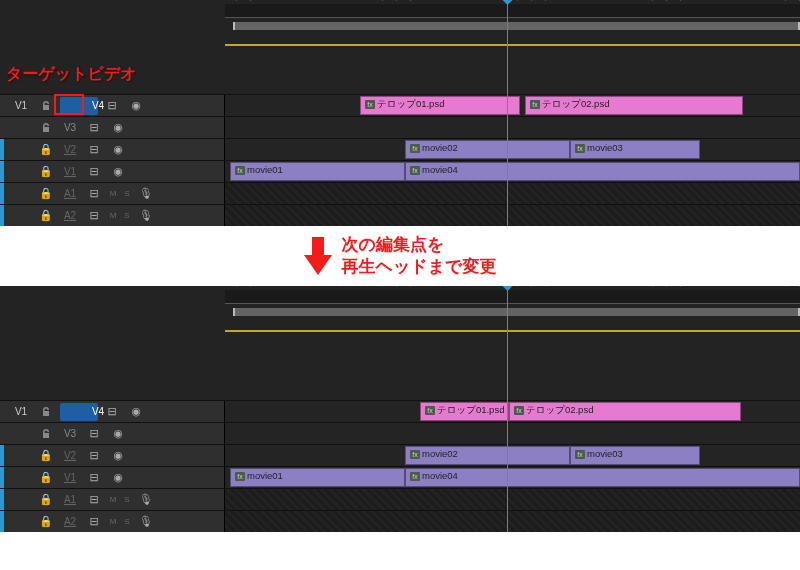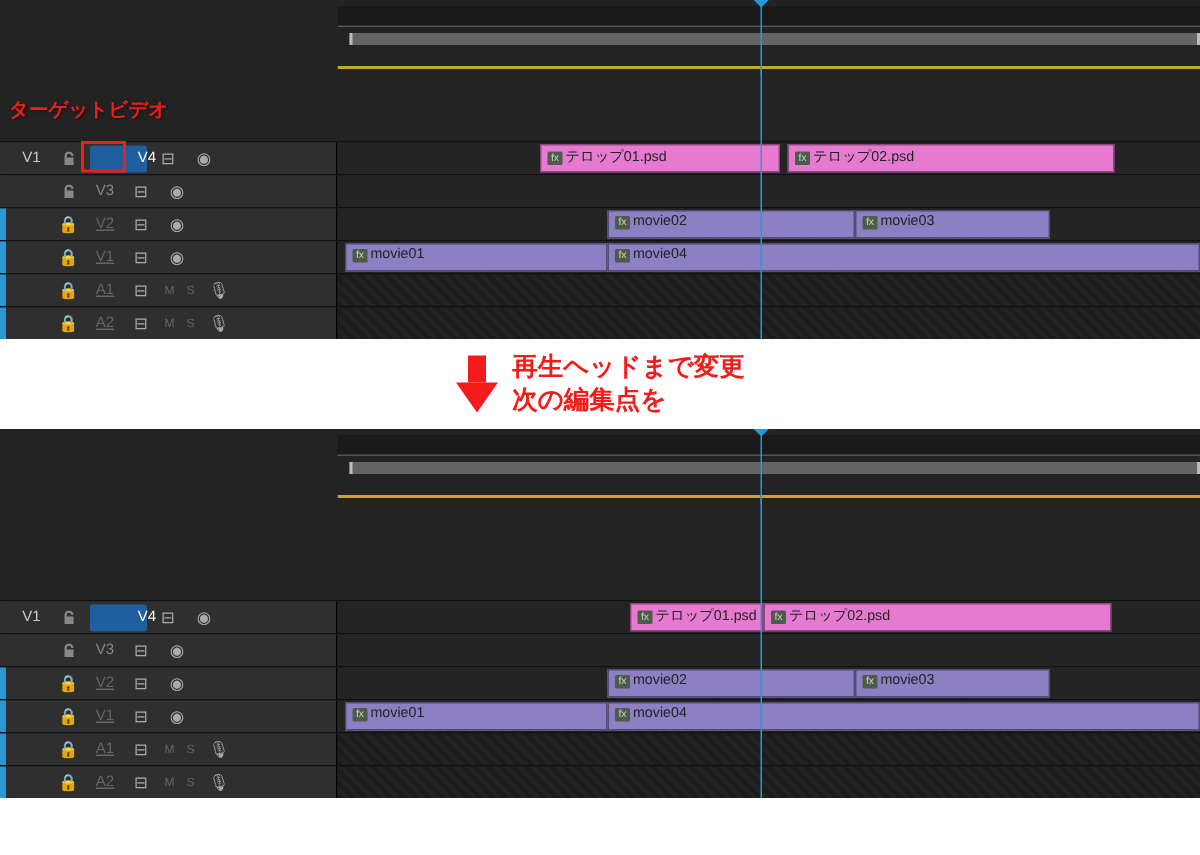--- a/index.html
+++ b/index.html
@@ -74,21 +74,21 @@
   .playhead-head {
     position:absolute; top:-6px; left:-5px;
     width: 11px; height: 11px;
     background: #2999d6;
     clip-path: polygon(0 0,100% 0,100% 50%,50% 100%,0 50%);
   }
   .annotation {
     position: absolute;
     color: #f41b1b;
     font-weight: 700;
-    font-size: 13px;
+    font-size: 16px;
     text-shadow: 1px 1px 2px rgba(0,0,0,0.5);
   }
   .red-box {
     position: absolute;
     border: 2px solid #f41b1b;
     pointer-events: none;
   }
   .tracks {
     position: relative;
   }
@@ -308,22 +308,22 @@
     <div class="playhead" style="left:507px; top:-50px;"></div>
   </div>
 </div>
 
 <div class="sep">
   <div style="display:flex;flex-direction:column;align-items:center;">
     <div class="arrow-stem"></div>
     <div class="arrow-down" style="margin-left:0"></div>
   </div>
   <div class="sep-text">
+    <div>次の編集点を</div>
     <div>再生ヘッドまで変更</div>
-    <div>次の編集点を</div>
   </div>
 </div>
 
 <div class="panel" style="position:relative;">
   <div class="tc-row">
     <span class="timecode">00;00;07;20</span>
   </div>
   <div class="tool-row">
     <span class="tool-icon">
         <svg class="icon-svg" viewBox="0 0 16 16">

